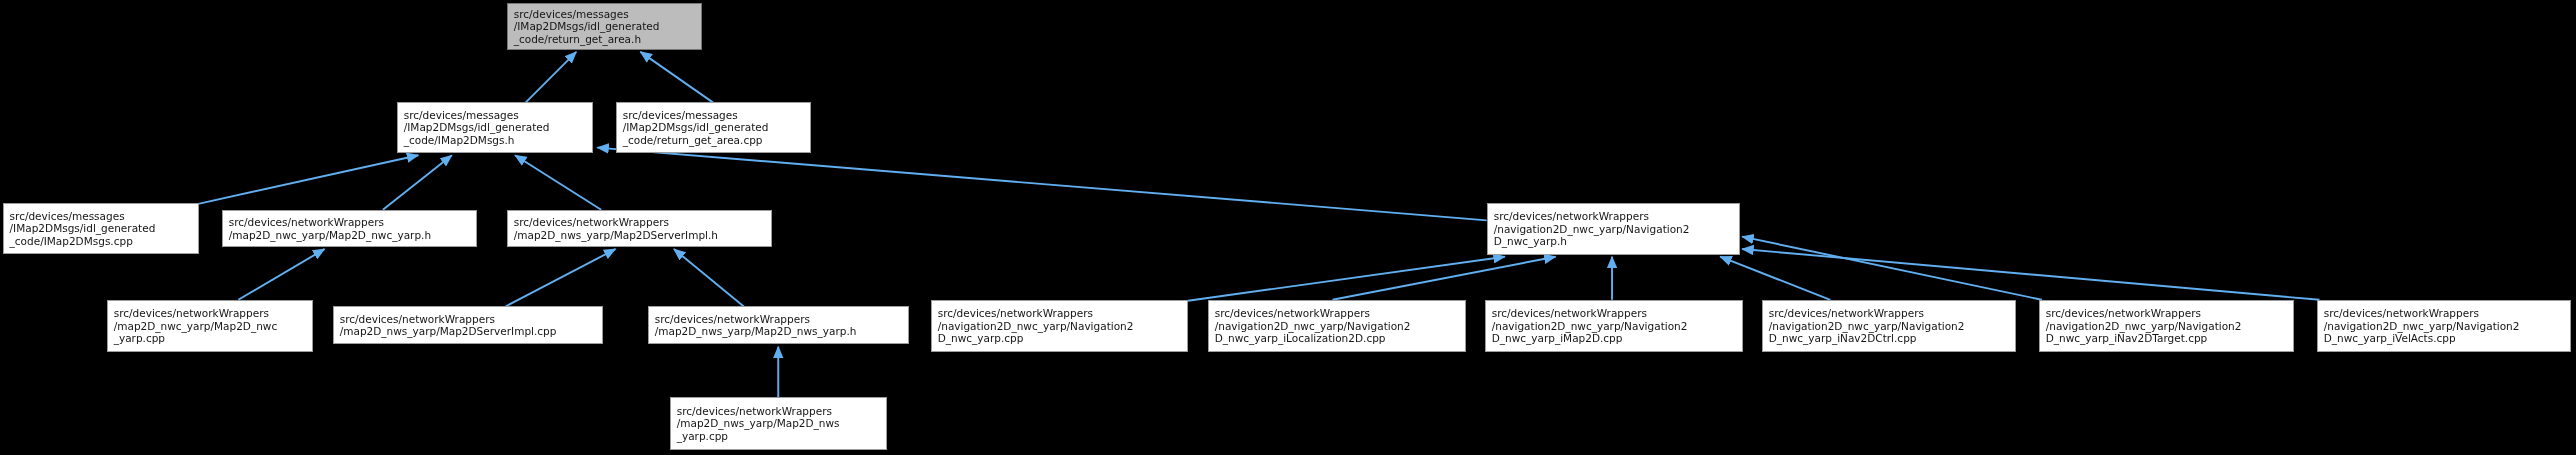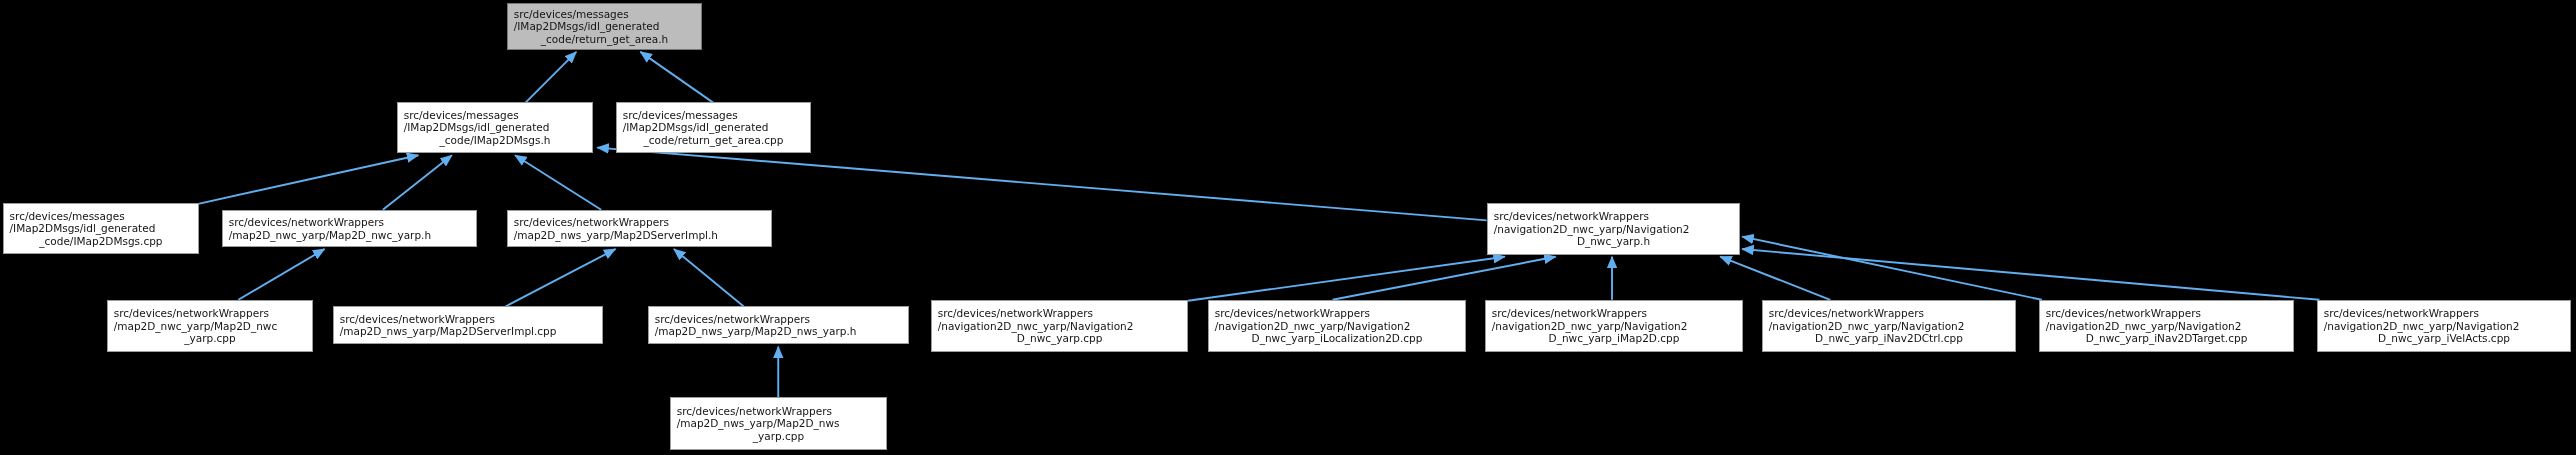--- a/index.html
+++ b/index.html
@@ -11,21 +11,21 @@
   #edges{position:absolute;left:0;top:0;width:2576px;height:456px;z-index:1;pointer-events:none;}
   .node{
     position:absolute;box-sizing:border-box;z-index:2;cursor:pointer;
     background:#ffffff;border:1.9px solid #9d9d9d;color:#141414;
     font-size:10.5px;line-height:12.4px;
     display:flex;flex-direction:column;justify-content:center;
     padding:1.9px 5.7px;
   }
   .node.hl{background:#bcbcbc;border-color:#767676;}
   .node .ln{white-space:nowrap;text-align:left;}
-  .node .ln.c{text-align:center;}
+  .node .ln.c{text-align:left;}
 </style>
 </head>
 <body>
 
 <div id="graph">
   <svg id="edges" width="2576" height="456" viewBox="0 0 2691 476" xmlns="http://www.w3.org/2000/svg">
     <defs>
       <marker id="ah" markerUnits="userSpaceOnUse" markerWidth="14" markerHeight="11" refX="12" refY="5.5" orient="auto">
         <path d="M0,0 L13,5.5 L0,11 z" fill="#61aff0"></path>
       </marker>

